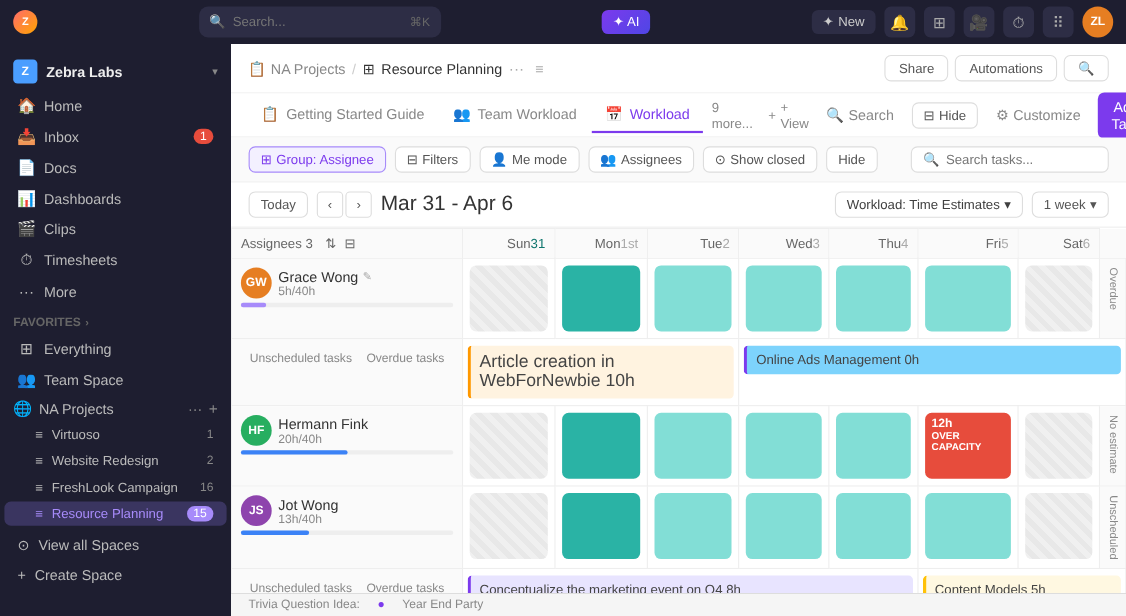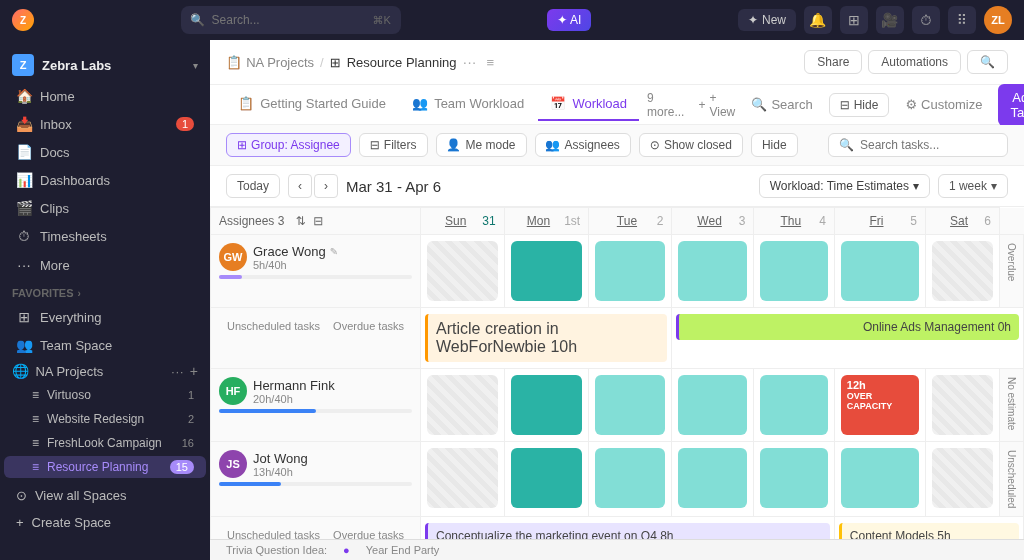--- a/index.html
+++ b/index.html
@@ -65,30 +65,30 @@
     .filter-btn { background: white; border: 1px solid #ddd; border-radius: 6px; padding: 4px 10px; font-size: 12px; color: #555; cursor: pointer; display: flex; align-items: center; gap: 4px; }
     .filter-btn.active { background: #f3f0ff; border-color: #a78bfa; color: #7c3aed; }
     .filter-search { margin-left: auto; background: white; border: 1px solid #ddd; border-radius: 6px; padding: 4px 10px; font-size: 12px; color: #aaa; display: flex; align-items: center; gap: 6px; width: 180px; }
     .filter-search input { border: none; outline: none; font-size: 12px; color: #555; flex: 1; background: none; }
 
     
     .cal-header { display: flex; align-items: center; gap: 8px; padding: 8px 16px; flex-shrink: 0; background: #fff; border-bottom: 1px solid #eee; }
     .cal-today-btn { background: white; border: 1px solid #ddd; border-radius: 6px; padding: 4px 10px; font-size: 12px; color: #555; cursor: pointer; }
     .cal-nav { display: flex; gap: 2px; }
     .cal-nav-btn { background: none; border: 1px solid #ddd; border-radius: 4px; width: 24px; height: 24px; cursor: pointer; display: flex; align-items: center; justify-content: center; color: #555; font-size: 12px; }
-    .cal-range { font-size: 15px; font-weight: 500; color: #333; }
+    .cal-range { font-size: 19px; font-weight: 500; color: #333; }
     .cal-right { margin-left: auto; display: flex; align-items: center; gap: 8px; }
     .cal-workload-btn { background: white; border: 1px solid #ddd; border-radius: 6px; padding: 4px 10px; font-size: 12px; color: #404040; cursor: pointer; display: flex; align-items: center; gap: 4px; }
     .cal-week-btn { background: white; border: 1px solid #ddd; border-radius: 6px; padding: 4px 10px; font-size: 12px; color: #555; cursor: pointer; display: flex; align-items: center; gap: 4px; }
 
     
     .cal-grid { flex: 1; overflow: auto; background: #fff; }
     .cal-grid table { width: 100%; border-collapse: collapse; }
     .cal-grid th { background: #fafafa; border: 1px solid #eee; padding: 6px 8px; font-size: 12px; font-weight: 500; color: #666; text-align: left; position: sticky; top: 0; z-index: 10; }
-    .cal-grid th.day-col { text-align: center; width: 110px; text-decoration: underline; }
+    .cal-grid th.day-col { text-align: right; width: 110px; }
     .cal-grid td { border: 1px solid #eee; padding: 4px; vertical-align: top; min-height: 80px; position: relative; }
     .cal-grid td.assignee-col { width: 210px; padding: 8px; background: #fafafa; }
     .cal-grid td.day-cell { width: 110px; }
     .assignee-name { font-weight: 500; font-size: 13px; color: #333; display: flex; align-items: center; gap: 6px; }
     .assignee-hours { font-size: 11px; color: #888; }
     .assignee-avatar { width: 28px; height: 28px; border-radius: 50%; display: flex; align-items: center; justify-content: center; color: white; font-size: 11px; font-weight: bold; flex-shrink: 0; }
     .assignee-progress { height: 4px; background: #eee; border-radius: 2px; margin-top: 4px; }
     .assignee-progress-fill { height: 4px; border-radius: 2px; }
     .day-block { height: 60px; border-radius: 6px; margin: 2px; position: relative; }
     .day-block.teal { background: #4dd0c4; opacity: 0.7; }
@@ -406,21 +406,21 @@
                 <span>Unscheduled tasks</span>
                 <span>Overdue tasks</span>
               </div>
             </td>
             <td colspan="3" style="padding:4px;">
               <div class="cal-task-orange">
                 <span>Article creation in WebForNewbie  10h</span>
               </div>
             </td>
             <td colspan="5" style="padding:4px;">
-              <div class="cal-task-row" style="background:#bef264;border-left:3px solid #7c3aed;text-align:right;">
+              <div class="cal-task-row" style="background:#7dd3fc;border-left:3px solid #7c3aed;">
                 <span>Online Ads Management  0h</span>
               </div>
             </td>
           </tr>
 
           <tr>
             <td class="assignee-col col-assignees">
               <div class="assignee-name">
                 <div class="assignee-avatar" style="background:#27ae60;">HF</div>
                 <div>

